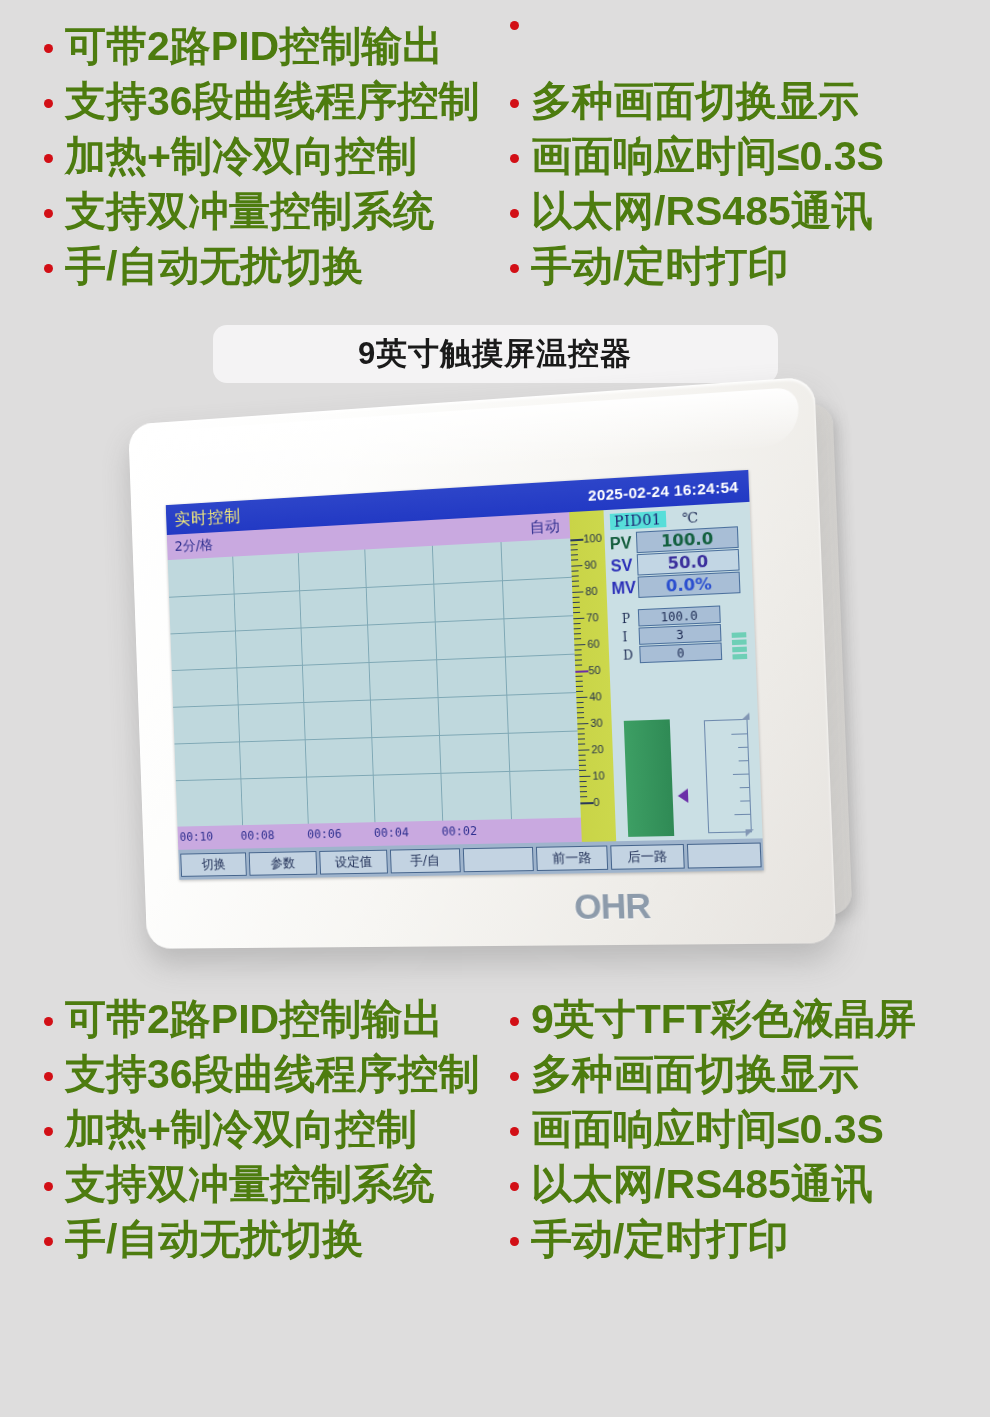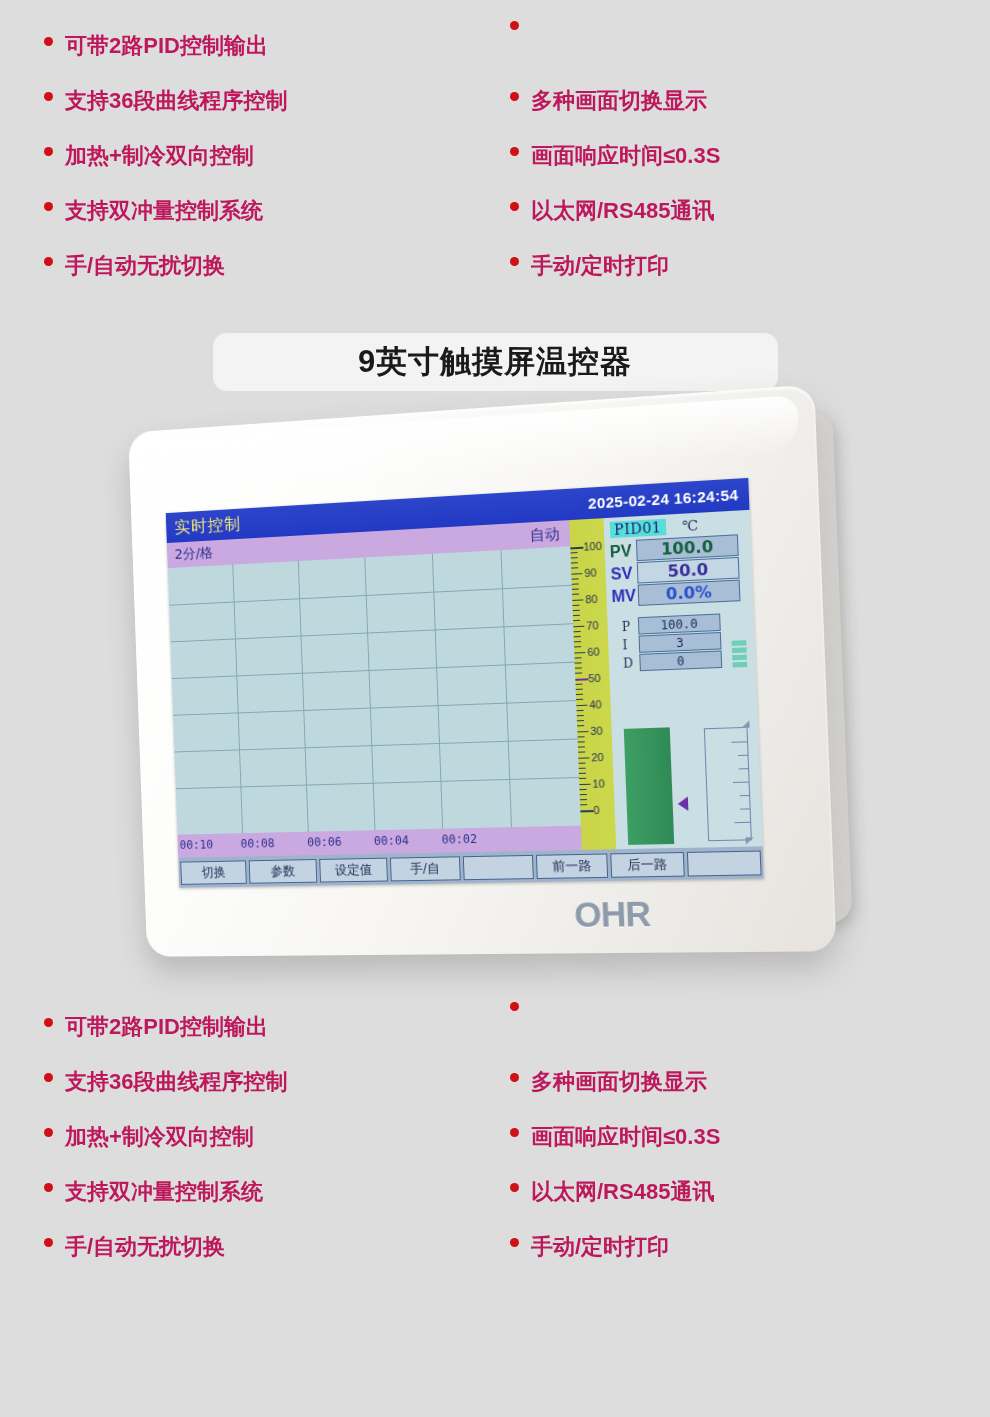--- a/index.html
+++ b/index.html
@@ -33,33 +33,33 @@
   .feat-bullet {
     width: 9px; height: 9px;
     border-radius: 50%;
     background: #d20f16;
     margin-right: 12px;
     flex: 0 0 auto;
     position: relative;
     top: -7px;
   }
   .feat-text {
-    font-size: 22px;
+    font-size: 41px;
     font-weight: bold;
-    color: #be185d;
+    color: #4d7c0f;
     letter-spacing: 0px;
     white-space: nowrap;
     line-height: 36px;
   }
 
   
   .title-wrap {
     display: flex;
     justify-content: center;
-    margin-top: 30px;
+    margin-top: 22px;
   }
   .title-banner {
     width: 565px;
     height: 58px;
     background: #f4f3f4;
     border-radius: 14px;
     display: flex;
     align-items: center;
     justify-content: center;
   }
@@ -652,20 +652,21 @@
       <span class="feat-text">支持双冲量控制系统</span>
     </div>
     <div class="feat-item">
       <span class="feat-bullet"></span>
       <span class="feat-text">手/自动无扰切换</span>
     </div>
   </div>
   <div class="feat-col right">
     <div class="feat-item">
       <span class="feat-bullet"></span>
+      <span class="feat-text">9英寸TFT彩色液晶屏</span>
     </div>
     <div class="feat-item">
       <span class="feat-bullet"></span>
       <span class="feat-text">多种画面切换显示</span>
     </div>
     <div class="feat-item">
       <span class="feat-bullet"></span>
       <span class="feat-text">画面响应时间≤0.3S</span>
     </div>
     <div class="feat-item">

